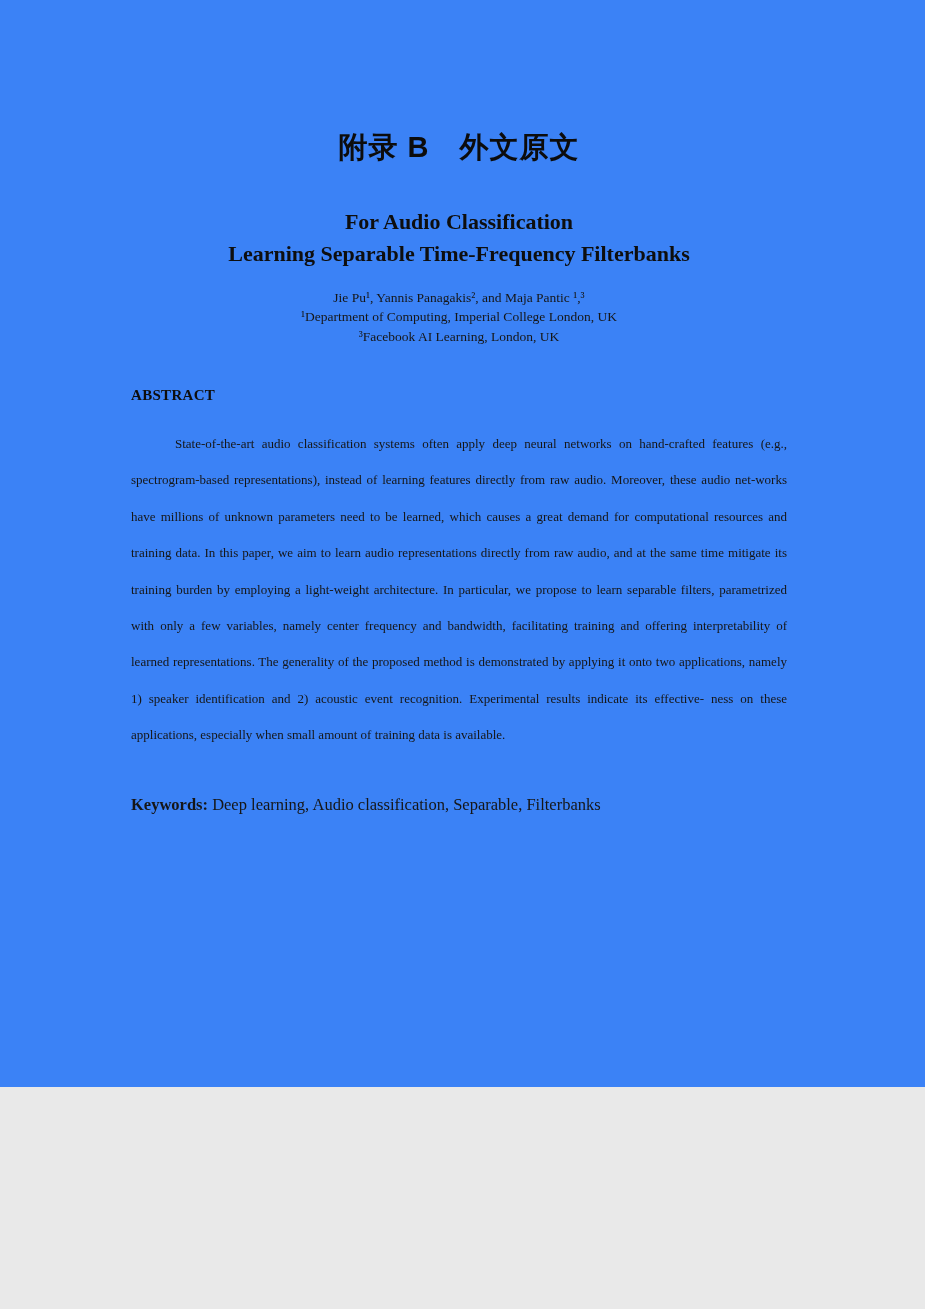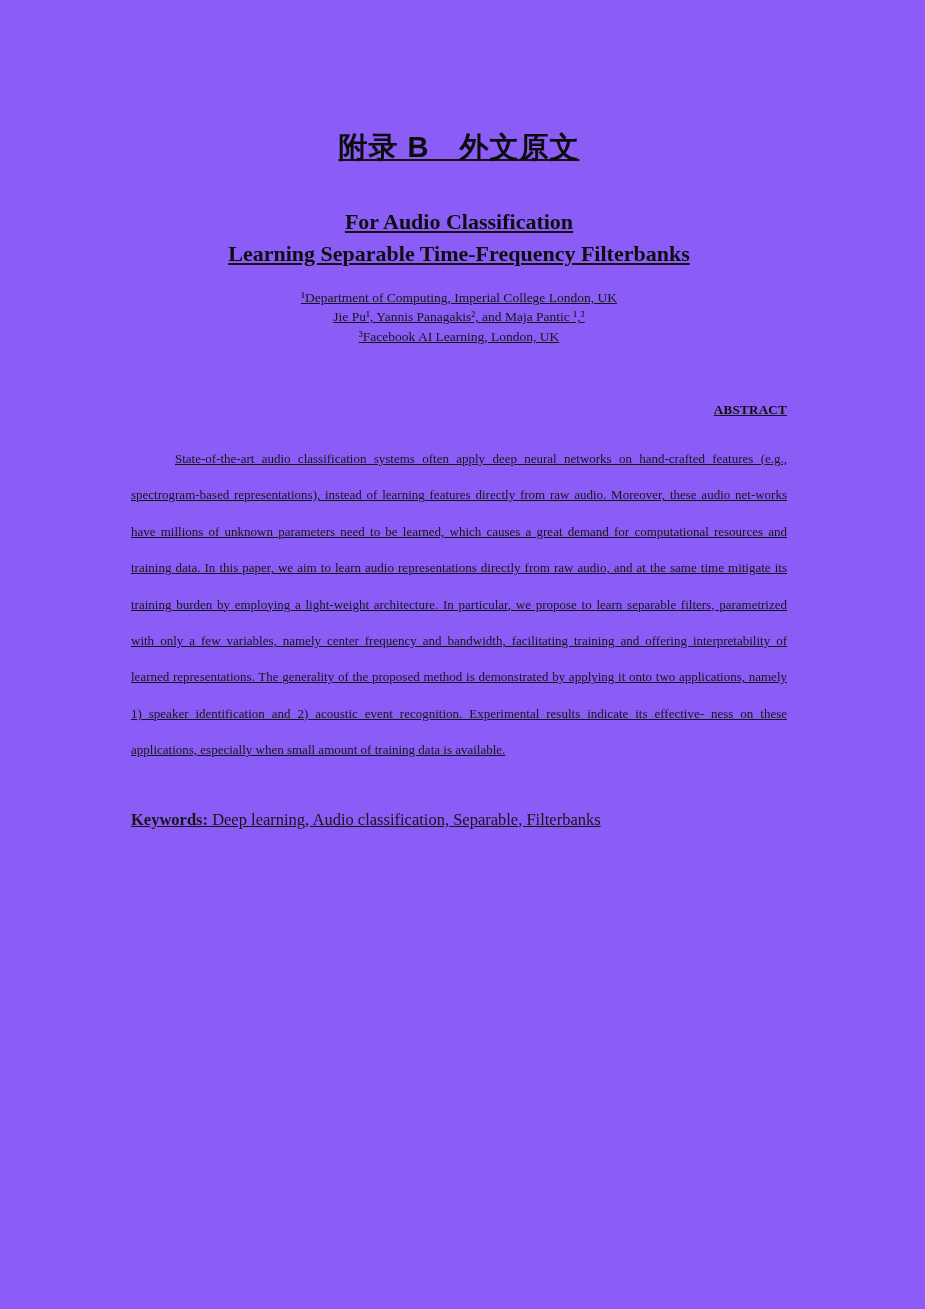--- a/index.html
+++ b/index.html
@@ -2,26 +2,25 @@
 <html><head>
 <meta charset="utf-8">
 <style>
   * { margin: 0; padding: 0; box-sizing: border-box; }
   html, body { background: #e9e9e9; }
   body { font-family: "Liberation Serif", "DejaVu Serif", serif; }
 
   .page {
     position: relative;
     width: 925px;
-    height: 1309px;
+    height: 1087px;
     margin: 0 auto;
-    background: #8b5cf6;
+    background: #3b82f6;
     color: #121212;
     overflow: hidden;
-    text-decoration: underline;
   }
 
   .content {
     padding: 0 138px 0 131px; 
   }
 
   .appendix-heading {
     margin-top: 128px;
     text-align: center;
     font-family: "Liberation Sans", "DejaVu Sans", sans-serif;
@@ -44,24 +43,24 @@
 
   .authors {
     margin-top: 18px;
     text-align: center;
     font-size: 13.5px;
     line-height: 19.3px;
     color: #161616;
   }
 
   .abstract-heading {
-    margin-top: 54px;
-    text-align: right;
+    margin-top: 39px;
+    text-align: left;
     font-weight: bold;
-    font-size: 13px;
+    font-size: 15px;
     line-height: 20px;
     letter-spacing: 0.3px;
     color: #0e0e0e;
   }
 
   .body-par {
     font-size: 13px;
     line-height: 36.4px;
     text-align: justify;
     color: #161616;
@@ -102,22 +101,22 @@
   <div class="content">
 
     <h1 class="appendix-heading">附录 B　外文原文</h1>
 
     <h2 class="paper-title">
       <span class="title-line">For Audio Classification</span>
       <span class="title-line">Learning Separable Time-Frequency Filterbanks</span>
     </h2>
 
     <div class="authors">
+      <div>Jie Pu¹, Yannis Panagakis², and Maja Pantic ¹,³</div>
       <div>¹Department of Computing, Imperial College London, UK</div>
-      <div>Jie Pu¹, Yannis Panagakis², and Maja Pantic ¹,³</div>
       <div>³Facebook AI Learning, London, UK</div>
     </div>
 
     <h3 class="abstract-heading">ABSTRACT</h3>
 
     <p class="body-par abstract-body">State-of-the-art audio classification systems often apply deep neural networks on hand-crafted features (e.g., spectrogram-based representations), instead of learning features directly from raw audio. Moreover, these audio net-works have millions of unknown parameters need to be learned, which causes a great demand for computational resources and training data. In this paper, we aim to learn audio representations directly from raw audio, and at the same time mitigate its training burden by employing a light-weight architecture. In particular, we propose to learn separable filters, parametrized with only a few variables, namely center frequency and bandwidth, facilitating training and offering interpretability of learned representations. The generality of the proposed method is demonstrated by applying it onto two applications, namely 1) speaker identification and 2) acoustic event recognition. Experimental results indicate its effective- ness on these applications, especially when small amount of training data is available.</p>
 
     <p class="keywords">
       <span class="kw-label">Keywords:</span><span> Deep learning, Audio classification, Separable, Filterbanks</span>
     </p>

